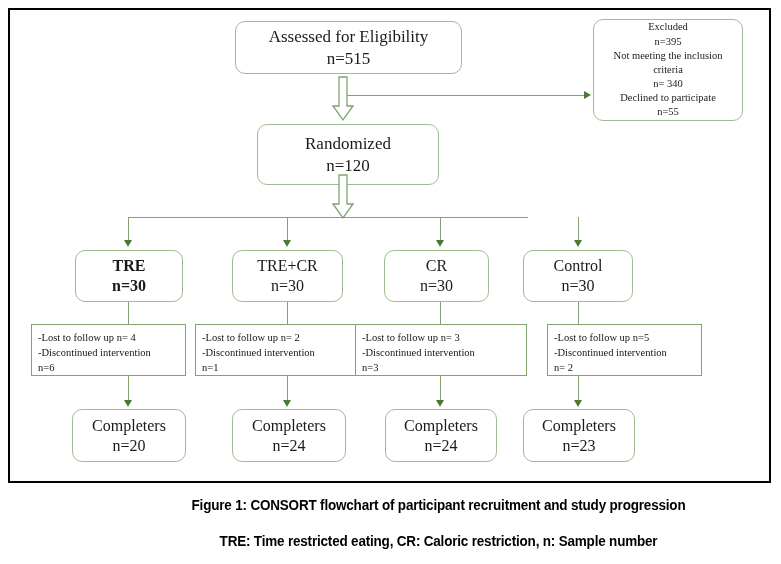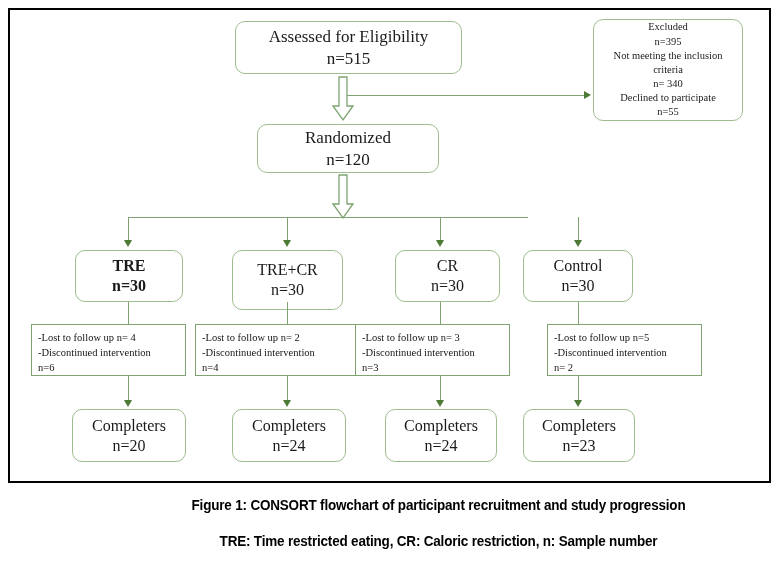--- a/index.html
+++ b/index.html
@@ -133,21 +133,21 @@
     <span>n=55</span>
   </div>
 
   <div class="hline" style="left:330px; top:85px; width:245px;"></div>
   <div class="arrow-right" style="left:574px; top:81px;"></div>
 
   <svg class="block-arrow" style="left:322px; top:66px;" width="22" height="46" viewBox="0 0 22 46">
     <polygon points="7,1 15,1 15,30 21,30 11,44 1,30 7,30" fill="#ffffff" stroke="#7fa471" stroke-width="1.3"></polygon>
   </svg>
 
-  <div class="node big" style="left:247px; top:114px; width:182px; height:49px;">
+  <div class="node big" style="left:247px; top:114px; width:182px; height:61px;">
     <span class="l1">Randomized</span>
     <span class="l2">n=120</span>
   </div>
 
   <svg class="block-arrow" style="left:322px; top:164px;" width="22" height="46" viewBox="0 0 22 46">
     <polygon points="7,1 15,1 15,30 21,30 11,44 1,30 7,30" fill="#ffffff" stroke="#7fa471" stroke-width="1.3"></polygon>
   </svg>
 
   <div class="hline" style="left:118px; top:207px; width:400px;"></div>
 
@@ -161,26 +161,26 @@
   <div class="arrow-down" style="left:426px; top:230px;"></div>
 
   <div class="vline" style="left:568px; top:207px; height:25px;"></div>
   <div class="arrow-down" style="left:564px; top:230px;"></div>
 
   <div class="node mid" style="left:65px; top:240px; width:108px; height:52px;font-weight:bold;">
     <span class="l1">TRE</span>
     <span class="l2">n=30</span>
   </div>
 
-  <div class="node mid" style="left:222px; top:240px; width:111px; height:60px;">
+  <div class="node mid" style="left:222px; top:240px; width:111px; height:52px;">
     <span class="l1">TRE+CR</span>
     <span class="l2">n=30</span>
   </div>
 
-  <div class="node mid" style="left:385px; top:240px; width:105px; height:52px;">
+  <div class="node mid" style="left:374px; top:240px; width:105px; height:52px;">
     <span class="l1">CR</span>
     <span class="l2">n=30</span>
   </div>
 
   <div class="node mid" style="left:513px; top:240px; width:110px; height:52px;">
     <span class="l1">Control</span>
     <span class="l2">n=30</span>
   </div>
 
   <div class="vline" style="left:118px; top:292px; height:22px;"></div>
@@ -190,24 +190,24 @@
 
   <div class="note" style="left:21px; top:314px; width:155px; height:52px;">
     <span>-Lost to follow up n= 4</span>
     <span>-Discontinued intervention</span>
     <span>n=6</span>
   </div>
 
   <div class="note" style="left:185px; top:314px; width:167px; height:52px;">
     <span>-Lost to follow up n= 2</span>
     <span>-Discontinued intervention</span>
-    <span>n=4</span>
-  </div>
-
-  <div class="note" style="left:345px; top:314px; width:155px; height:52px;">
+    <span>n=1</span>
+  </div>
+
+  <div class="note" style="left:345px; top:314px; width:172px; height:52px;">
     <span>-Lost to follow up n= 3</span>
     <span>-Discontinued intervention</span>
     <span>n=3</span>
   </div>
 
   <div class="note" style="left:503px; top:314px; width:155px; height:52px;margin-left:34px;">
     <span>-Lost to follow up n=5</span>
     <span>-Discontinued intervention</span>
     <span>n= 2</span>
   </div>

